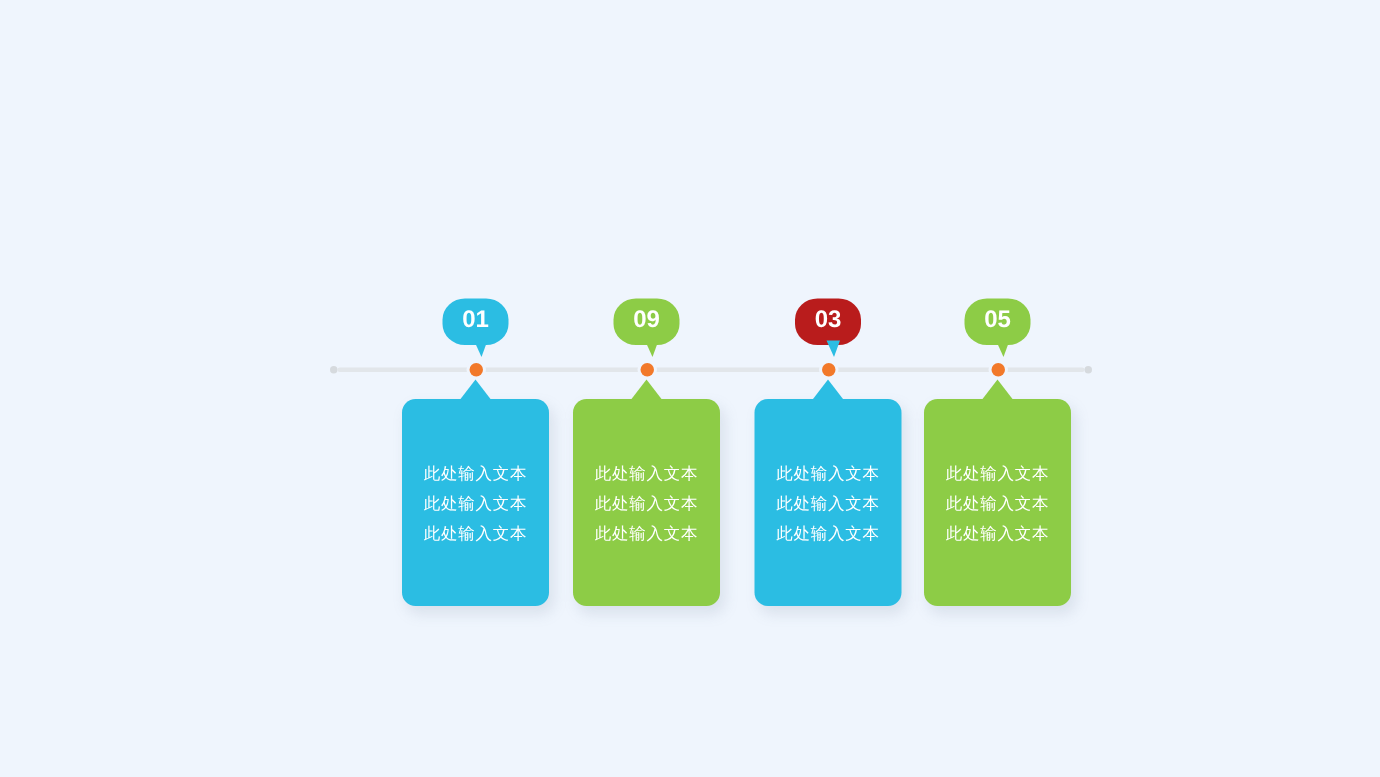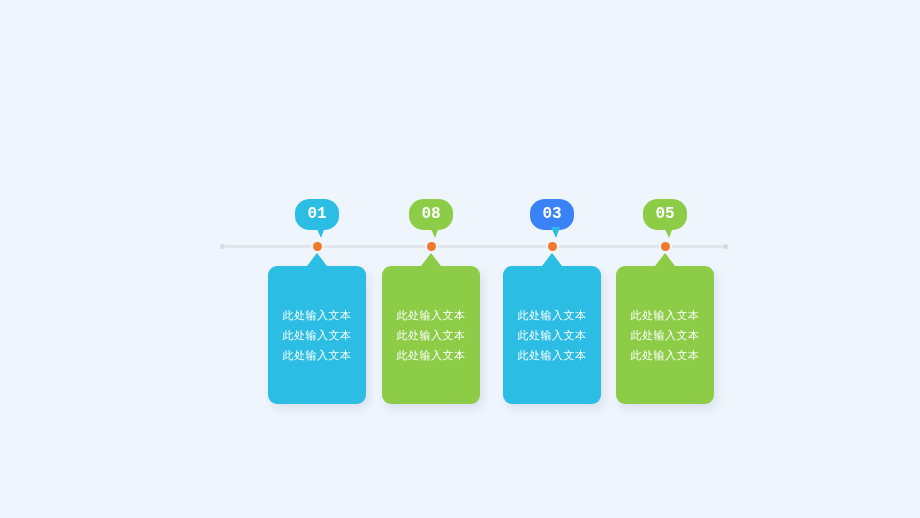--- a/index.html
+++ b/index.html
@@ -68,21 +68,21 @@
     justify-content: center;
     box-sizing: border-box;
   }
   .bubble-num {
     color: #ffffff;
     font-size: 16px;
     font-weight: bold;
     letter-spacing: 0px;
     line-height: 1;
     padding-bottom: 1px;
-    font-family: Liberation Mono, monospace;
+    font-family: Liberation Sans, sans-serif;
   }
   .bubble-tail {
     position: absolute;
     left: 21px;
     top: 28px;
     width: 0;
     height: 0;
     border-left: 5px solid transparent;
     border-right: 4px solid transparent;
     border-top-width: 11px;
@@ -160,35 +160,35 @@
           <span class="card-notch" style="border-bottom-color:#2bbde3"></span>
           <div class="card-body">
             <div class="card-line">此处输入文本</div>
             <div class="card-line">此处输入文本</div>
             <div class="card-line">此处输入文本</div>
           </div>
         </div>
       </div>
       <div class="step" style="left: 431px;">
         <div class="bubble" style="background:#8dcc46">
-          <span class="bubble-num">08</span>
+          <span class="bubble-num">09</span>
           <span class="bubble-tail" style="border-top-color:#8dcc46"></span>
         </div>
         <div class="axis-dot"></div>
         <div class="card" style="background:#8dcc46">
           <span class="card-notch" style="border-bottom-color:#8dcc46"></span>
           <div class="card-body">
             <div class="card-line">此处输入文本</div>
             <div class="card-line">此处输入文本</div>
             <div class="card-line">此处输入文本</div>
           </div>
         </div>
       </div>
       <div class="step" style="left: 552px;">
-        <div class="bubble" style="background:#3b82f6">
+        <div class="bubble" style="background:#b91c1c">
           <span class="bubble-num">03</span>
           <span class="bubble-tail" style="border-top-color:#2bbde3"></span>
         </div>
         <div class="axis-dot"></div>
         <div class="card" style="background:#2bbde3">
           <span class="card-notch" style="border-bottom-color:#2bbde3"></span>
           <div class="card-body">
             <div class="card-line">此处输入文本</div>
             <div class="card-line">此处输入文本</div>
             <div class="card-line">此处输入文本</div>

